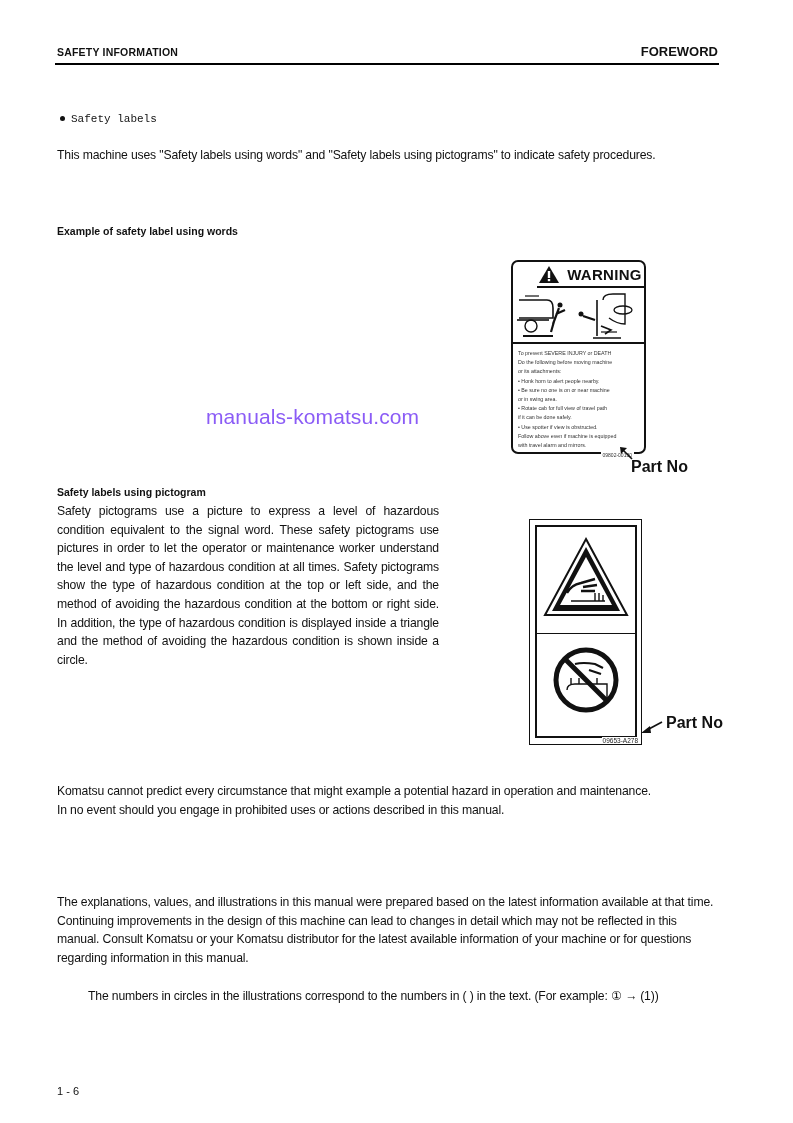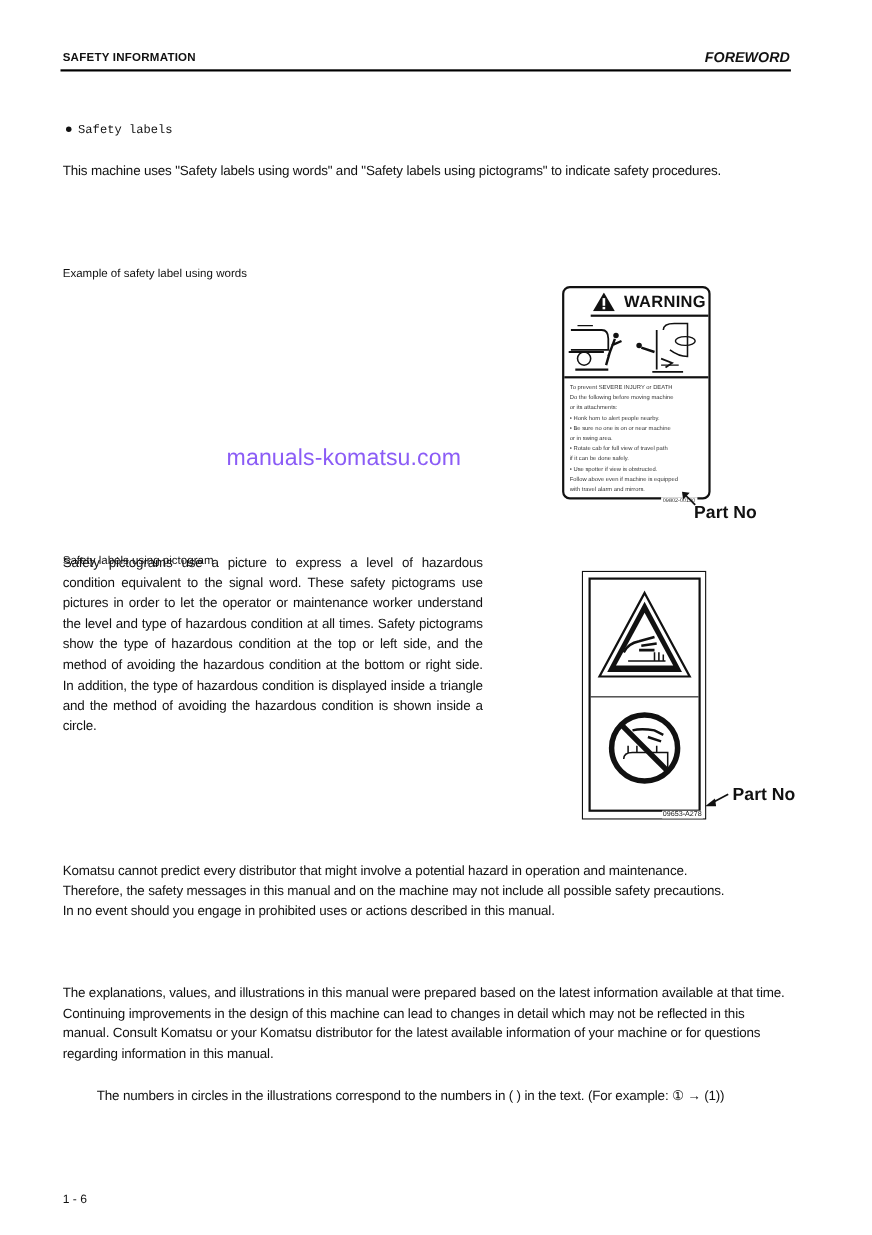--- a/index.html
+++ b/index.html
@@ -1,26 +1,26 @@
 <!DOCTYPE html>
 <html><head>
 <meta charset="utf-8">
 <style>
   html, body { margin: 0; padding: 0; background: #ffffff; }
   body { width: 793px; height: 1123px; position: relative; overflow: hidden;
          font-family: "Liberation Sans", "DejaVu Sans", sans-serif; color: #111; }
   .abs { position: absolute; }
   .hdr-left { left: 57px; top: 46px; font-size: 10.5px; font-weight: bold; letter-spacing: 0.2px; }
-  .hdr-right { right: 75px; top: 44px; font-size: 13px; font-weight: bold; font-style: italic; }
+  .hdr-right { right: 75px; top: 44px; font-size: 13px; font-weight: bold; }
   .hdr-rule { left: 55px; top: 63px; width: 664px; height: 2px; background: #000; }
   .bullet-title { left: 60px; top: 113px; font-size: 11px; font-family: Liberation Mono, monospace; }
   .bullet-title .dot { display: inline-block; width: 5px; height: 5px; border-radius: 50%; background: #111; margin-right: 6px; vertical-align: middle; position: relative; top: -1px; }
   .para { font-size: 12.2px; line-height: 18.6px; letter-spacing: -0.15px; }
   .p1 { left: 57px; top: 146px; width: 665px; }
-  .sub { font-size: 10.5px; font-weight: normal; margin-top: 18px; }
+  .sub { font-size: 10.5px; font-weight: bold; }
   .sub1 { left: 57px; top: 225px; }
   .sub2 { left: 57px; top: 486px; }
   .p2 { left: 57px; top: 502px; width: 382px; text-align: justify; }
   .p3 { left: 57px; top: 782px; width: 665px; }
   .p4 { left: 57px; top: 893px; width: 665px; }
   .p5 { left: 57px; top: 987px; width: 665px; margin-left: 31px; }
   .watermark { left: 206px; top: 405px; font-size: 21px; color: #8b5cf6; letter-spacing: 0.1px; }
   .footer { left: 57px; top: 1085px; font-size: 11px; }
 
   
@@ -135,22 +135,21 @@
   <span class="ppn">09653-A278</span>
 </div>
 
 <svg class="abs" style="left:641px;top:720px;" width="22" height="14" viewBox="0 0 22 14">
   <line x1="21" y1="2" x2="6" y2="10" stroke="#111" stroke-width="1.6"></line>
   <polygon points="0,13 9,6 10,13" fill="#111"></polygon>
 </svg>
 <div class="abs pn-label pn2">Part No</div>
 
 <div class="abs para p3">
-  <div>Komatsu cannot predict every distributor that might involve a potential hazard in operation and maintenance.</div>
-  <div>Therefore, the safety messages in this manual and on the machine may not include all possible safety precautions.</div>
+  <div>Komatsu cannot predict every circumstance that might example a potential hazard in operation and maintenance.</div>
   <div>In no event should you engage in prohibited uses or actions described in this manual.</div>
 </div>
 
 <div class="abs para p4">The explanations, values, and illustrations in this manual were prepared based on the latest information available at that time.  Continuing  improvements  in the design of this machine can lead to changes in detail which may not be reflected in this manual.  Consult Komatsu or your Komatsu distributor for the latest available information of your machine or for  questions  regarding information in this manual.</div>
 
 <div class="abs para p5">The numbers in circles in the illustrations correspond to the numbers in (  ) in the text.  (For example: ① → (1))</div>
 
 <div class="abs footer">1 - 6</div>
 
 </body></html>

